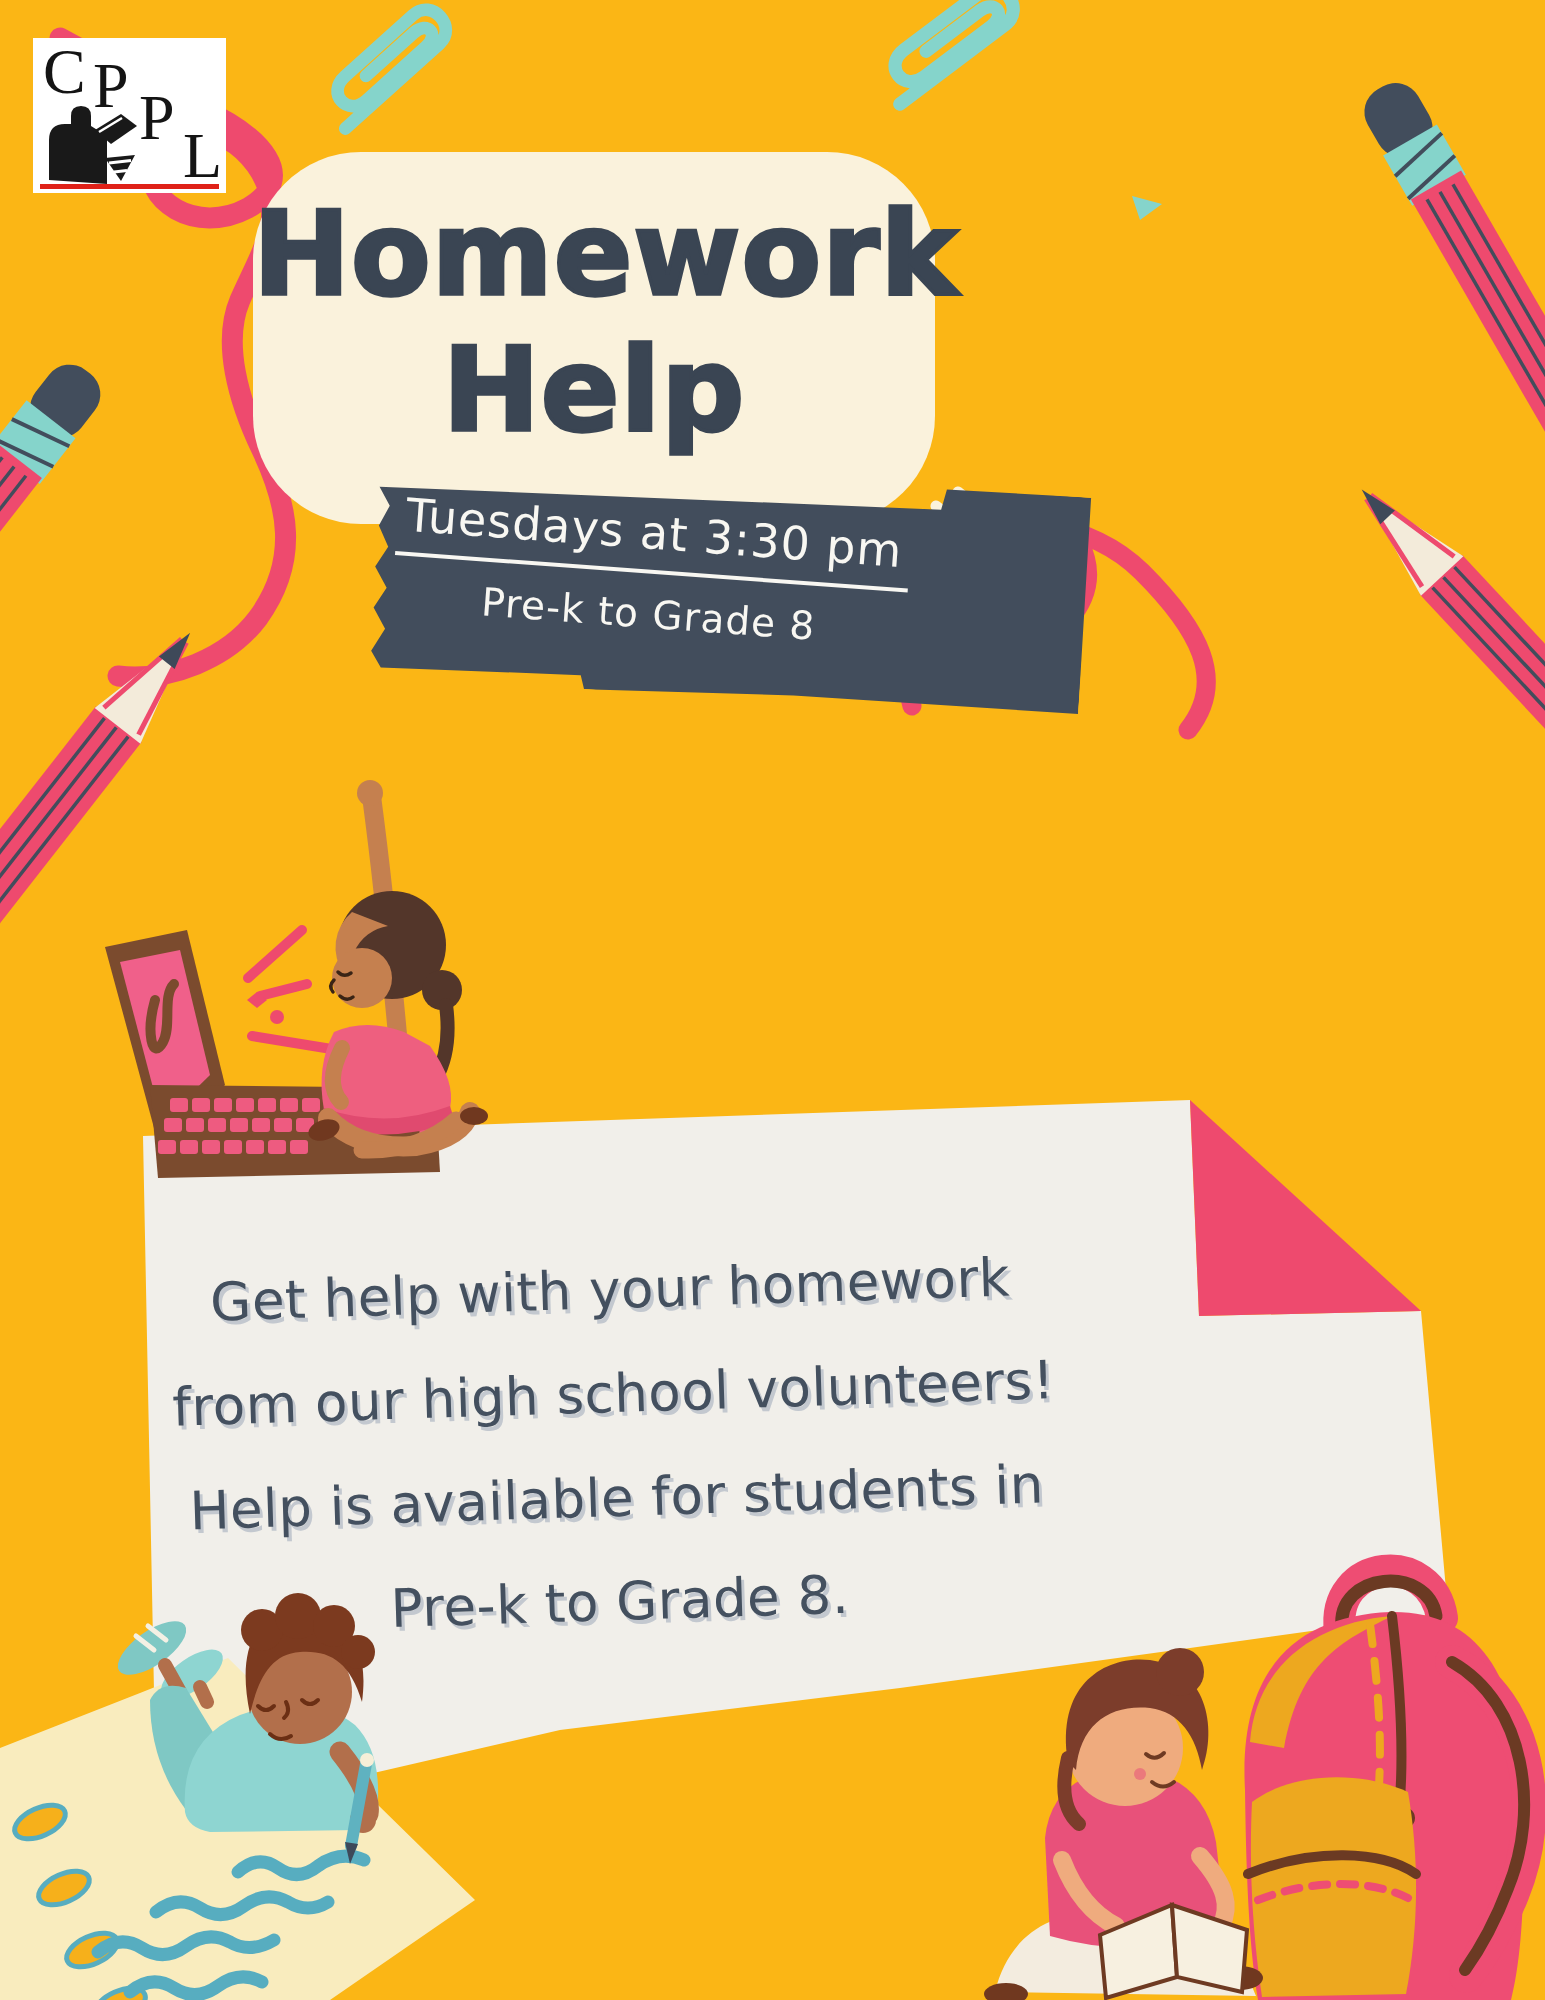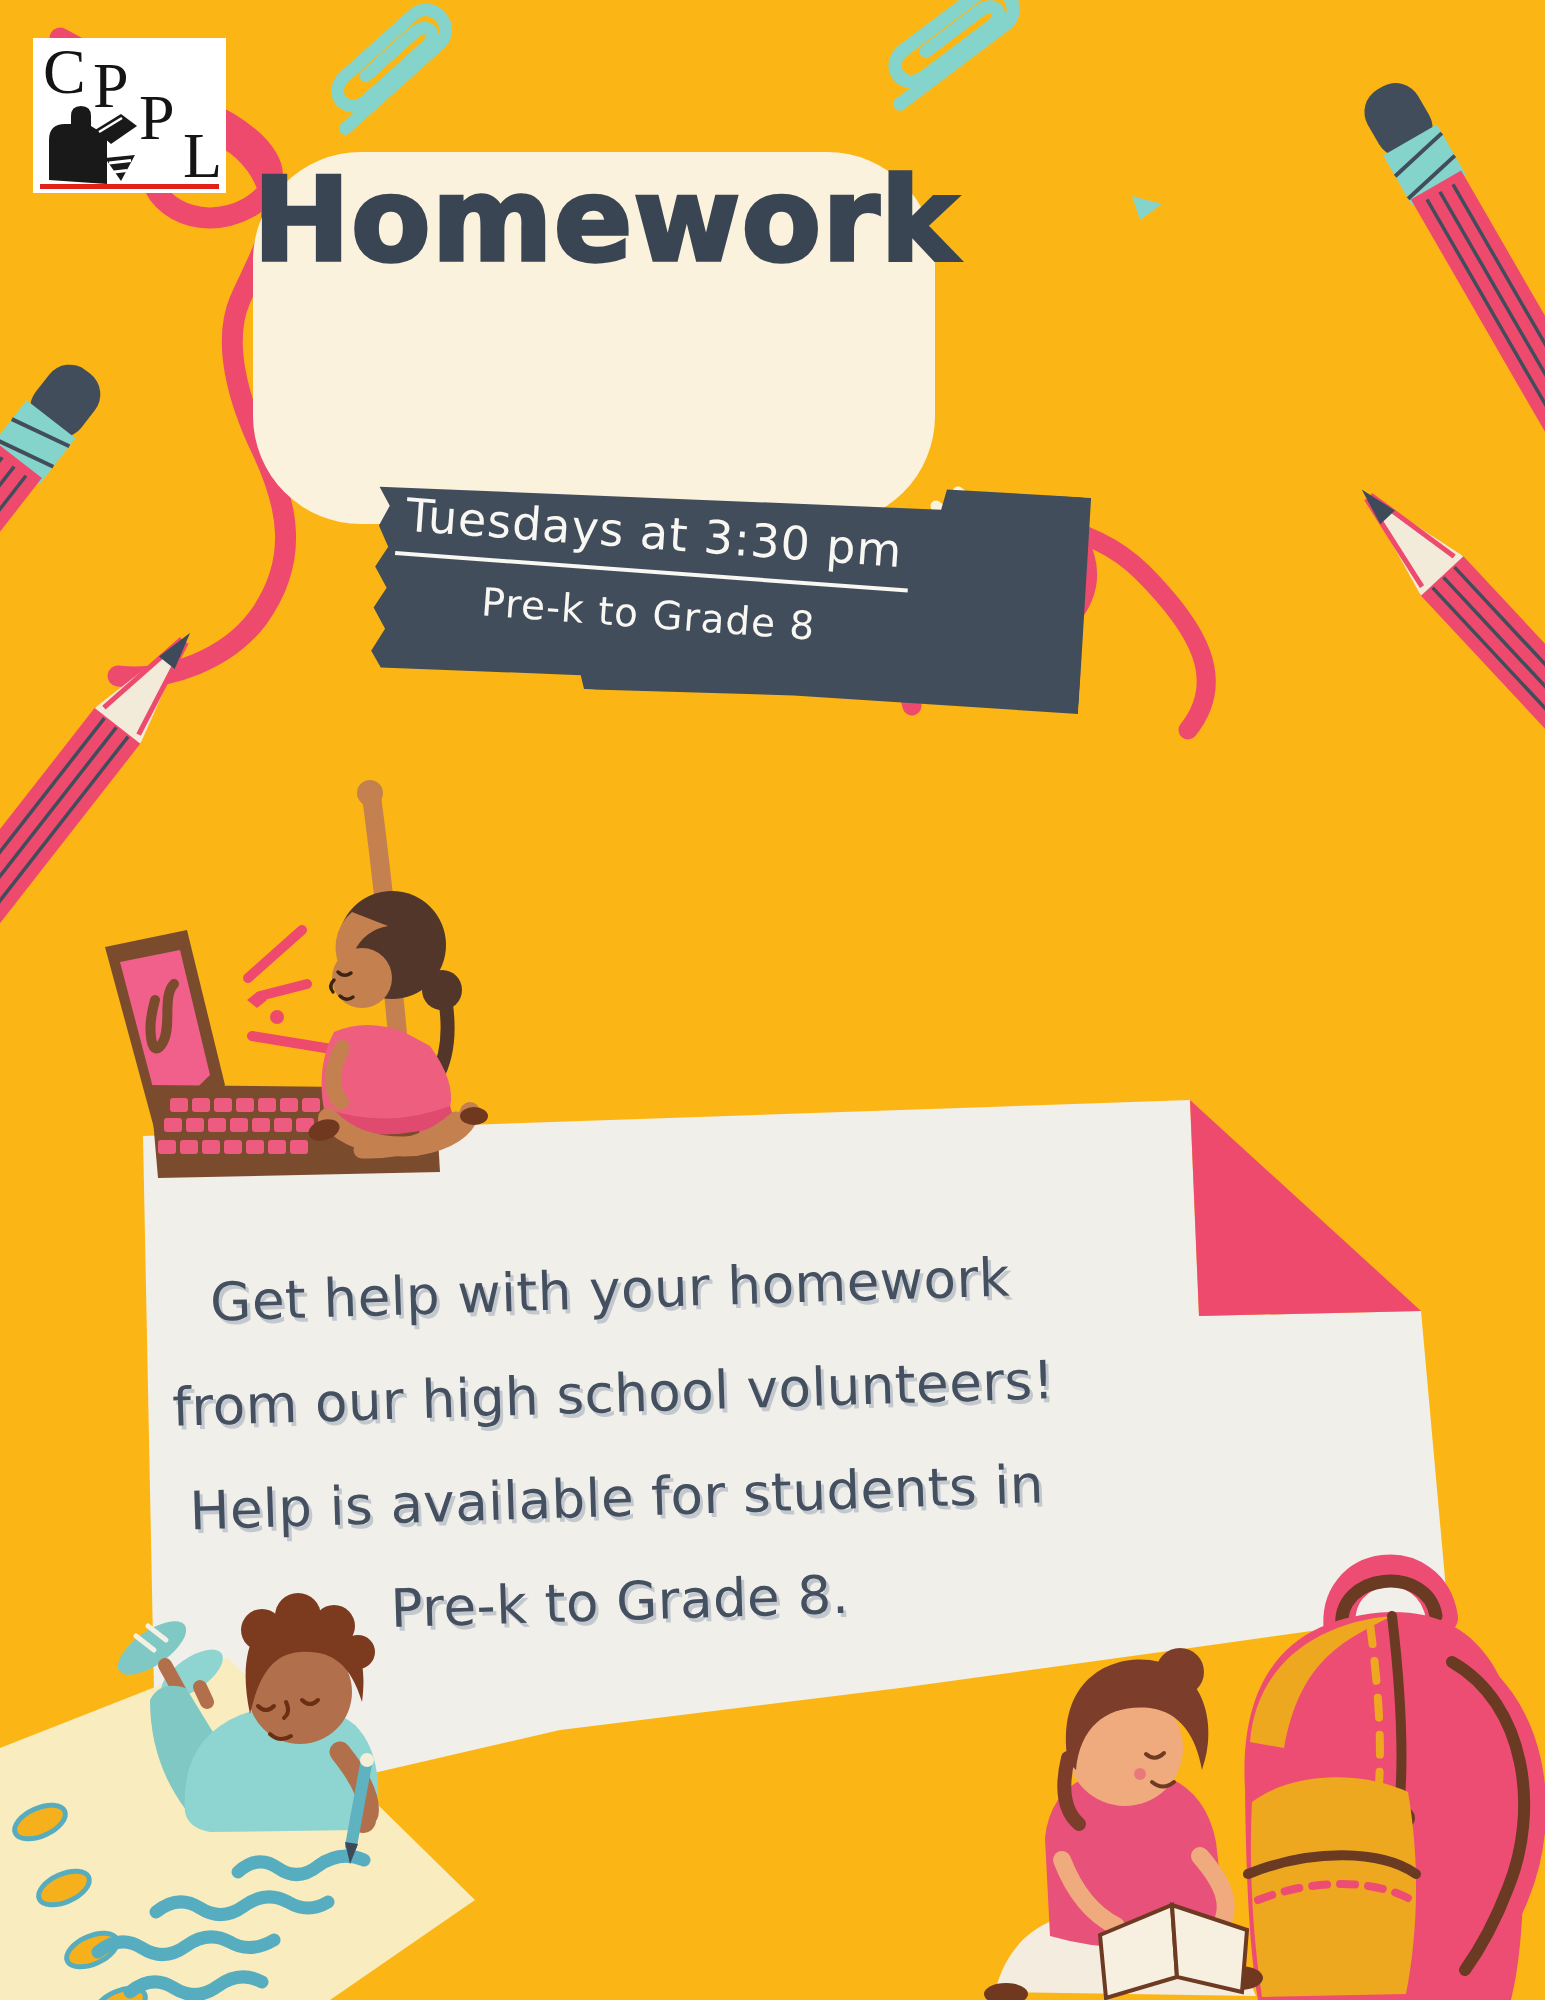--- a/index.html
+++ b/index.html
@@ -23,21 +23,21 @@
   .lp2{left:106px;top:48px;}
   .ll{left:150px;top:86px;}
   .logo-underline{position:absolute;left:7px;top:146px;width:179px;height:5px;background:#DF2118;}
 
   
   .title-bubble{
     position:absolute;left:253px;top:152px;width:682px;height:372px;
     background:#FAF2DC;border-radius:108px;z-index:3;
   }
   .title-text{
-    text-align:center;font-size:116px;line-height:136px;
+    margin-top:34px;text-align:center;font-size:116px;line-height:136px;
     font-weight:800;color:#3A4553;letter-spacing:1px;
     -webkit-text-stroke:3.5px #3A4553;
   }
 
   
   .schedule-board{
     position:absolute;left:372px;top:498px;width:722px;height:228px;
     background:#424D5C;z-index:4;
     transform:rotate(4.2deg);transform-origin:100% 0;
     clip-path:polygon(1.2% 18%, 79% 10%, 79.6% 1%, 99.6% 0%, 100% 95%,
@@ -128,20 +128,21 @@
       <path d="M66 62 l30 -3 -14 26 z" fill="#191919"></path>
       <path d="M70 67 l22 -2.5" stroke="#ffffff" stroke-width="3" fill="none"></path>
       <path d="M75 76 l13 -1.5" stroke="#ffffff" stroke-width="3" fill="none"></path>
     </svg>
     <div class="logo-underline"></div>
   </div>
 
   <div class="title-bubble">
     <div class="title-text">
       <div>Homework</div>
+      <div>Help</div>
     </div>
   </div>
 
   <div class="schedule-board">
     <div class="board-inner">
       <div class="board-line1">
         <span>Tuesdays at 3:30 pm</span>
       </div>
       <div class="board-line2">Pre-k to Grade 8</div>
     </div>

